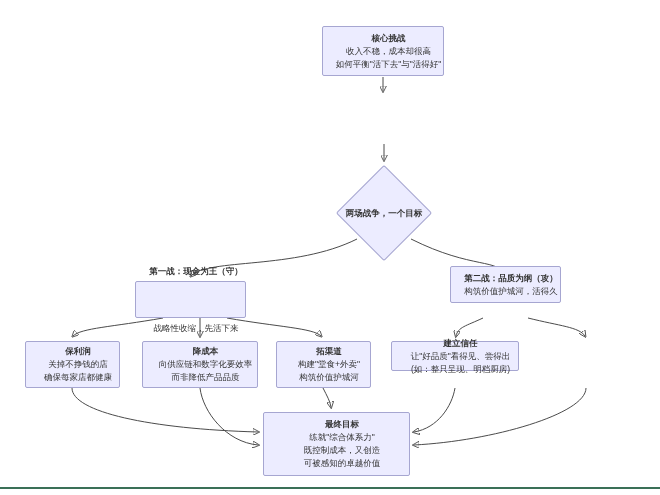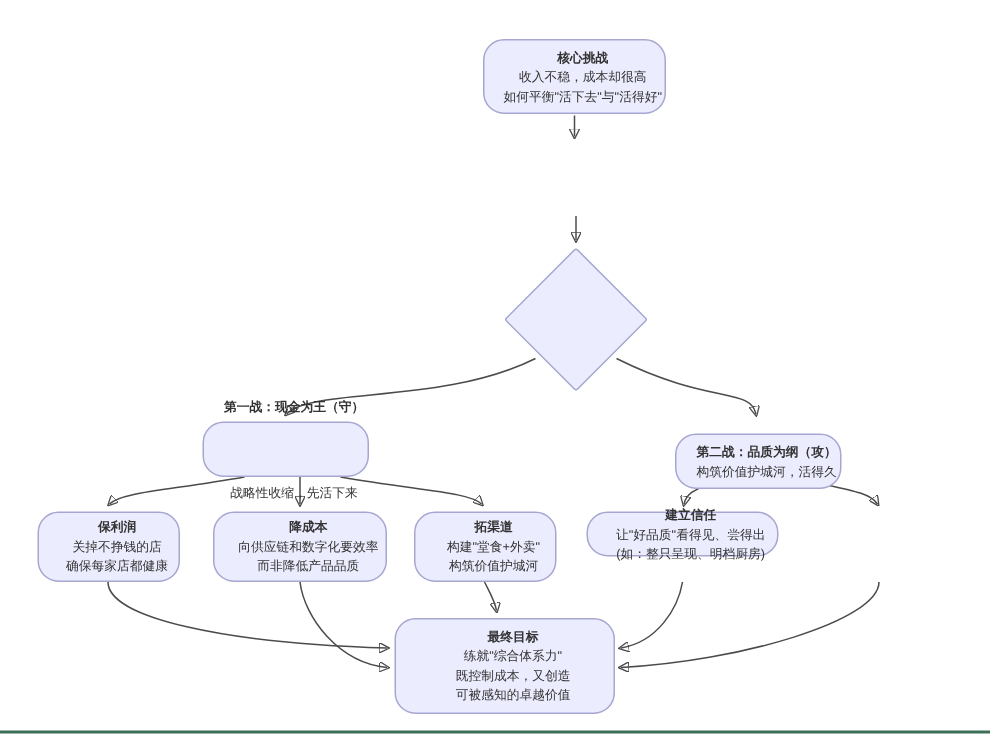--- a/index.html
+++ b/index.html
@@ -12,21 +12,21 @@
   html,body{margin:0;padding:0;}
   body{
     width:660px;height:495px;background:#ffffff;overflow:hidden;position:relative;
     font-family:"Liberation Sans",sans-serif;color:var(--text-color);
   }
   .stage{position:absolute;left:0;top:0;width:660px;height:488px;}
   svg.edges{position:absolute;left:0;top:0;}
   svg.edges path{stroke:var(--edge-color);stroke-width:1;fill:none;}
   .node{
     position:absolute;background:var(--node-fill);border:1px solid var(--node-border);
-    border-radius:14px;box-sizing:border-box;display:flex;flex-direction:column;
+    border-radius:2px;box-sizing:border-box;display:flex;flex-direction:column;
     justify-content:center;align-items:center;text-align:center;
     font-size:8.5px;line-height:13px;color:var(--text-color);padding-left:11px;
   }
   .node .nt{font-weight:bold;white-space:nowrap;}
   .node .nl{white-space:nowrap;}
   .diamond-shape{
     position:absolute;left:350px;top:179px;width:68px;height:68px;
     background:var(--node-fill);border:1px solid var(--node-border);
     transform:rotate(45deg);border-radius:2px;box-sizing:border-box;
   }
@@ -67,27 +67,28 @@
   </svg>
 
   <div class="node" style="left:322px;top:26px;width:122px;height:50px;">
     <div class="nt">核心挑战</div>
     <div class="nl">收入不稳，成本却很高</div>
     <div class="nl">如何平衡"活下去"与"活得好"</div>
   </div>
 
 
   <div class="diamond-shape"></div>
+  <div class="diamond-label">两场战争，一个目标</div>
 
   <div class="node" style="left:135px;top:281px;width:111px;height:37px;gap:44px;">
     <div class="nt">第一战：现金为王（守）</div>
     <div class="nl">战略性收缩，先活下来</div>
   </div>
 
-  <div class="node" style="left:450px;top:289px;width:111px;height:37px;">
+  <div class="node" style="left:450px;top:266px;width:111px;height:37px;">
     <div class="nt">第二战：品质为纲（攻）</div>
     <div class="nl">构筑价值护城河，活得久</div>
   </div>
 
   <div class="node" style="left:25px;top:341px;width:95px;height:47px;">
     <div class="nt">保利润</div>
     <div class="nl">关掉不挣钱的店</div>
     <div class="nl">确保每家店都健康</div>
   </div>
 

